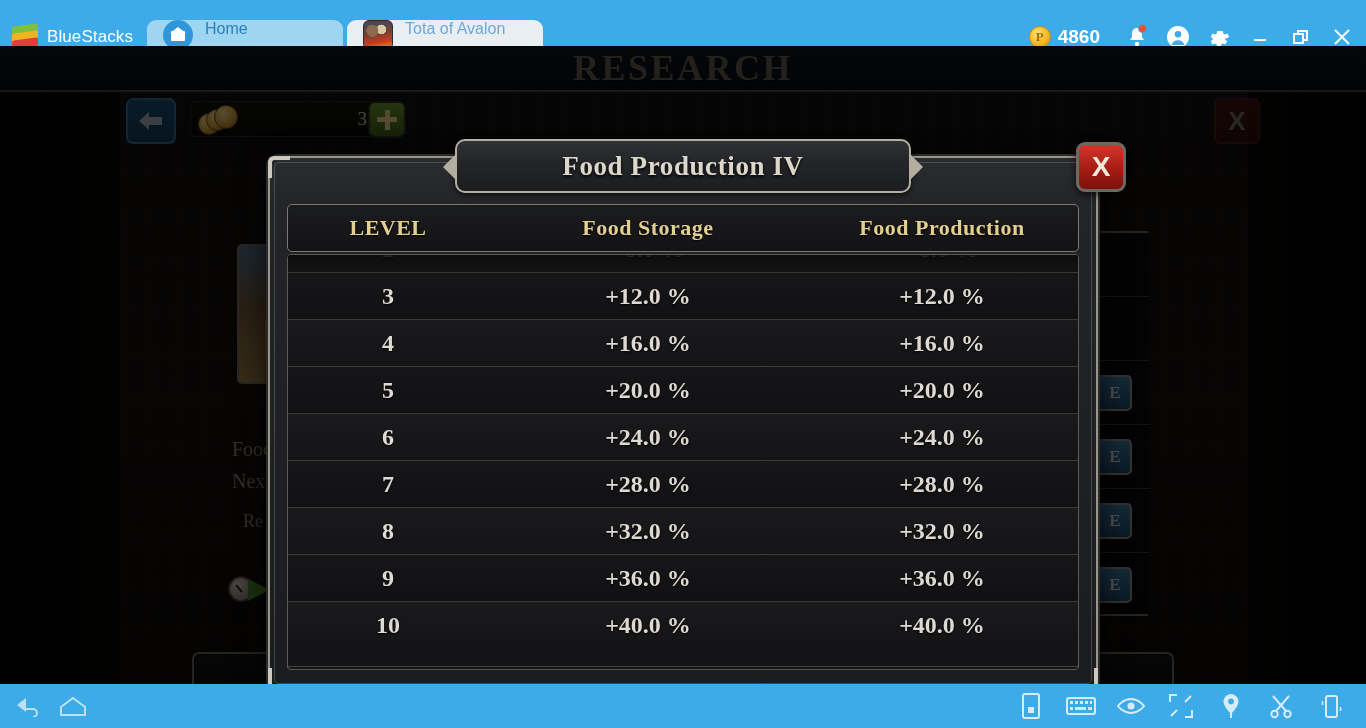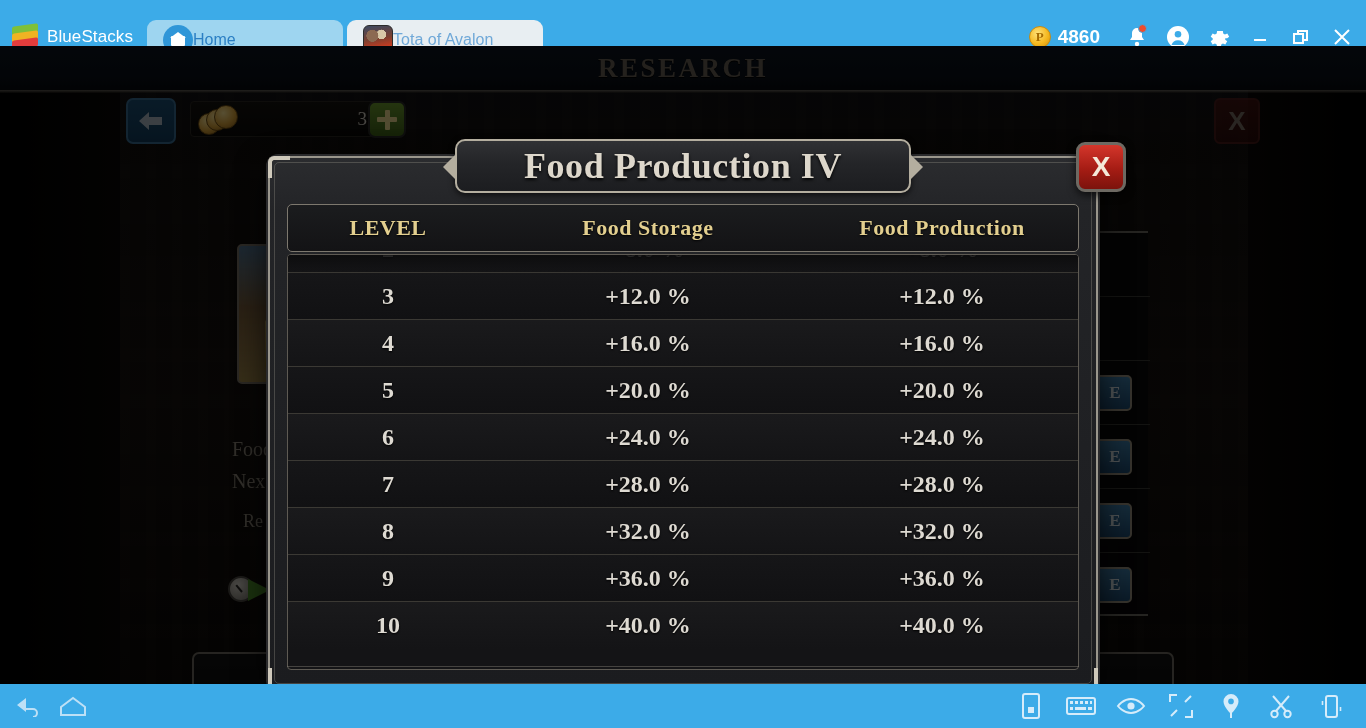--- a/index.html
+++ b/index.html
@@ -24,21 +24,21 @@
   .bs-logo { width: 26px; height: 24px; position: relative; }
   .bs-logo i { position: absolute; left: 0; width: 26px; height: 9px; border-radius: 2px; transform: skewY(-8deg); }
   .bs-logo i:nth-child(1) { top: 0px;  background: #7ec03a; }
   .bs-logo i:nth-child(2) { top: 7px;  background: #f0b323; }
   .bs-logo i:nth-child(3) { top: 14px; background: #e23c3c; }
   .bs-brand-name { color: #ffffff; font-size: 17px; letter-spacing: .1px; }
 
   .bs-tab {
     height: 40px; min-width: 196px; margin-right: 4px;
     border-radius: 9px 9px 0 0;
-    display: flex; align-items: center; 
+    display: flex; align-items: flex-start; gap: 12px;
     padding: 0 16px;
   }
   .bs-tab.inactive { background: #9ed5f0; }
   .bs-tab.active   { background: #e8eef2; }
   .bs-tab-label { font-size: 16px; }
   .bs-tab.inactive .bs-tab-label { color: #2b7fc4; }
   .bs-tab.active   .bs-tab-label { color: #6fa8d8; }
   .tab-home-icon {
     width: 30px; height: 30px; border-radius: 50%;
     background: #2f96d8; position: relative; flex: 0 0 auto;
@@ -112,21 +112,21 @@
   }
 
   
   .research-banner {
     position: absolute; left: 0; top: 0; width: 1366px; height: 44px;
     background: linear-gradient(180deg, #0d1420 0%, #0a1018 70%, #06090e 100%);
     display: flex; align-items: center; justify-content: center;
   }
   .research-banner .ttl {
     color: #6a6256; font-family: "Liberation Serif", serif;
-    font-size: 27px; font-weight: bold; letter-spacing: 2.5px;
+    font-size: 36px; font-weight: bold; letter-spacing: 2.5px;
     text-shadow: 0 1px 0 #000;
   }
   .banner-rule {
     position: absolute; left: 0; top: 44px; width: 1366px; height: 3px;
     background: linear-gradient(180deg, #a9a294 0%, #5b5549 60%, #1a1713 100%);
     opacity: .55;
   }
 
   
   .back-btn {
@@ -280,21 +280,21 @@
     box-shadow: 0 2px 6px rgba(0,0,0,.7);
   }
   .modal-title-plate::before, .modal-title-plate::after {
     content: ""; position: absolute; top: 13px; width: 0; height: 0;
     border-top: 13px solid transparent; border-bottom: 13px solid transparent;
   }
   .modal-title-plate::before { left: -14px;  border-right: 13px solid #b4ae9f; }
   .modal-title-plate::after  { right: -14px; border-left: 13px solid #b4ae9f; }
   .modal-title {
     color: #ddd7cb; font-family: "Liberation Serif", serif;
-    font-size: 36px; font-weight: bold; letter-spacing: .6px;
+    font-size: 27px; font-weight: bold; letter-spacing: .6px;
     text-shadow: 0 2px 3px rgba(0,0,0,.9);
   }
 
   .modal-close {
     position: absolute; right: -30px; top: -16px; width: 50px; height: 50px;
     background: linear-gradient(180deg, #d4362b 0%, #a51c14 55%, #7c120c 100%);
     border: 3px solid #6d6962; border-radius: 9px;
     color: #f4e8d8; font-size: 28px; font-weight: bold;
     display: flex; align-items: center; justify-content: center;
     box-shadow: 0 3px 8px rgba(0,0,0,.7);

